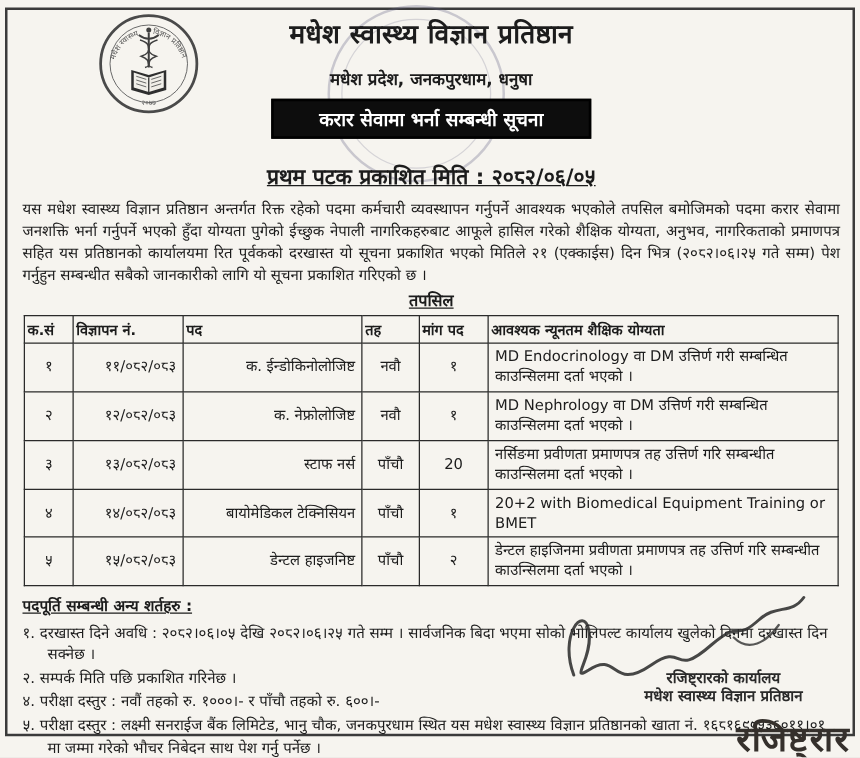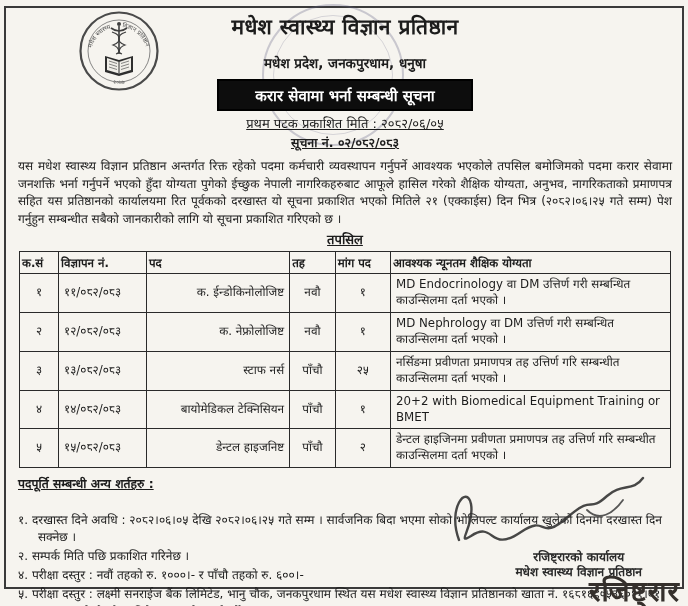--- a/index.html
+++ b/index.html
@@ -30,52 +30,52 @@
     content:"";position:absolute;left:9px;top:9px;right:9px;bottom:9px;
     border:1px solid rgba(96,96,128,.22);border-radius:50%;
   }
   .org-title{font-size:21px;font-weight:bold;letter-spacing:.3px;position:relative;z-index:1;}
   .org-address{font-size:13.5px;font-weight:bold;margin-top:14px;position:relative;z-index:1;}
   .notice-banner{
     display:inline-block;margin-top:7px;padding:4px 36px;
     background:#0d0d0d;color:#ffffff;border:2px solid #000;
     font-size:15px;font-weight:bold;position:relative;z-index:1;
   }
-  .pub-line{font-size:13px;font-weight:normal;margin-top:3px;text-decoration:underline;position:relative;z-index:1;}
+  .pub-line{font-size:17px;font-weight:bold;margin-top:18px;text-decoration:underline;position:relative;z-index:1;}
   .notice-no{font-size:12.5px;font-weight:bold;margin-top:2px;text-decoration:underline;position:relative;z-index:1;}
 
   
   .intro{margin:7px 2px 0 2px;font-size:12px;line-height:1.46;text-align:justify;}
   .tapasil{text-align:center;font-size:13px;font-weight:bold;text-decoration:underline;margin:2px 0 3px;}
 
   table.vacancy{
     width:calc(100% - 6px);margin:0 auto;border-collapse:collapse;
     border:1.6px solid #222;
   }
   table.vacancy th,table.vacancy td{
     border:1.2px solid #2a2a2a;vertical-align:middle;
   }
   table.vacancy th{font-size:11.6px;font-weight:bold;padding:3px 2px;text-align:left;}
   table.vacancy td{font-size:11.8px;padding:3px 5px;line-height:1.35;}
   .c-sn{width:6%;text-align:center;}
-  .c-ad{width:13.5%;text-align:left;}
+  .c-ad{width:13.5%;text-align:right;}
   .c-post{width:22%;text-align:right;}
   .c-lvl{width:7%;text-align:center;}
   .c-req{width:8.5%;text-align:center;}
   .c-qual{width:43%;text-align:left;}
 
   
   .terms{margin:8px 2px 0 2px;font-size:12px;line-height:1.43;}
-  .terms-heading{font-weight:bold;text-decoration:underline;margin-bottom:18px;font-size:12.3px;}
+  .terms-heading{font-weight:bold;text-decoration:underline;margin-bottom:3px;font-size:12.3px;}
   .term{padding-left:20px;text-indent:-20px;margin-bottom:2px;}
 
   
   .signature{position:absolute;right:36px;bottom:48px;width:215px;height:88px;z-index:2;}
   .sig-office{
-    position:absolute;right:46px;bottom:26px;z-index:3;
+    position:absolute;right:46px;bottom:41px;z-index:3;
     text-align:center;font-size:12px;font-weight:bold;line-height:1.25;color:#2a2a2a;
   }
   .registrar-stamp{
     position:absolute;right:8px;bottom:-3px;z-index:4;
     font-size:28px;font-weight:bold;color:#35302c;letter-spacing:1px;
   }
 </style>
 </head>
 <body>
 
@@ -113,21 +113,20 @@
     </svg>
   </div>
 
   <div class="content">
 
     <div class="header">
       <div class="org-title">मधेश स्वास्थ्य विज्ञान प्रतिष्ठान</div>
       <div class="org-address">मधेश प्रदेश, जनकपुरधाम, धनुषा</div>
       <div><span class="notice-banner">करार सेवामा भर्ना सम्बन्धी सूचना</span></div>
       <div class="pub-line">प्रथम पटक प्रकाशित मिति : २०८२/०६/०५</div>
-      <div class="notice-no">सूचना नं. ०२/०८२/०८३</div>
     </div>
 
     <div class="intro">यस मधेश स्वास्थ्य विज्ञान प्रतिष्ठान अन्तर्गत रिक्त रहेको पदमा कर्मचारी व्यवस्थापन गर्नुपर्ने आवश्यक भएकोले तपसिल बमोजिमको पदमा करार सेवामा जनशक्ति भर्ना गर्नुपर्ने भएको हुँदा योग्यता पुगेको ईच्छुक नेपाली नागरिकहरुबाट आफूले हासिल गरेको शैक्षिक योग्यता, अनुभव, नागरिकताको प्रमाणपत्र सहित यस प्रतिष्ठानको कार्यालयमा रित पूर्वकको दरखास्त यो सूचना प्रकाशित भएको मितिले २१ (एक्काईस) दिन भित्र (२०८२।०६।२५ गते सम्म) पेश गर्नुहुन सम्बन्धीत सबैको जानकारीको लागि यो सूचना प्रकाशित गरिएको छ ।</div>
 
     <div class="tapasil">तपसिल</div>
 
     <table class="vacancy">
       <thead>
         <tr>
           <th class="c-sn">क.सं</th>
@@ -153,21 +152,21 @@
           <td class="c-post">क. नेफ्रोलोजिष्ट</td>
           <td class="c-lvl">नवौ</td>
           <td class="c-req">१</td>
           <td class="c-qual">MD Nephrology वा DM उत्तिर्ण गरी सम्बन्धित काउन्सिलमा दर्ता भएको ।</td>
         </tr>
         <tr>
           <td class="c-sn">३</td>
           <td class="c-ad">१३/०८२/०८३</td>
           <td class="c-post">स्टाफ नर्स</td>
           <td class="c-lvl">पाँचौ</td>
-          <td class="c-req">२५</td>
+          <td class="c-req">20</td>
           <td class="c-qual">नर्सिङमा प्रवीणता प्रमाणपत्र तह उत्तिर्ण गरि सम्बन्धीत काउन्सिलमा दर्ता भएको ।</td>
         </tr>
         <tr>
           <td class="c-sn">४</td>
           <td class="c-ad">१४/०८२/०८३</td>
           <td class="c-post">बायोमेडिकल टेक्निसियन</td>
           <td class="c-lvl">पाँचौ</td>
           <td class="c-req">१</td>
           <td class="c-qual">20+2 with Biomedical Equipment Training or BMET</td>
         </tr>

